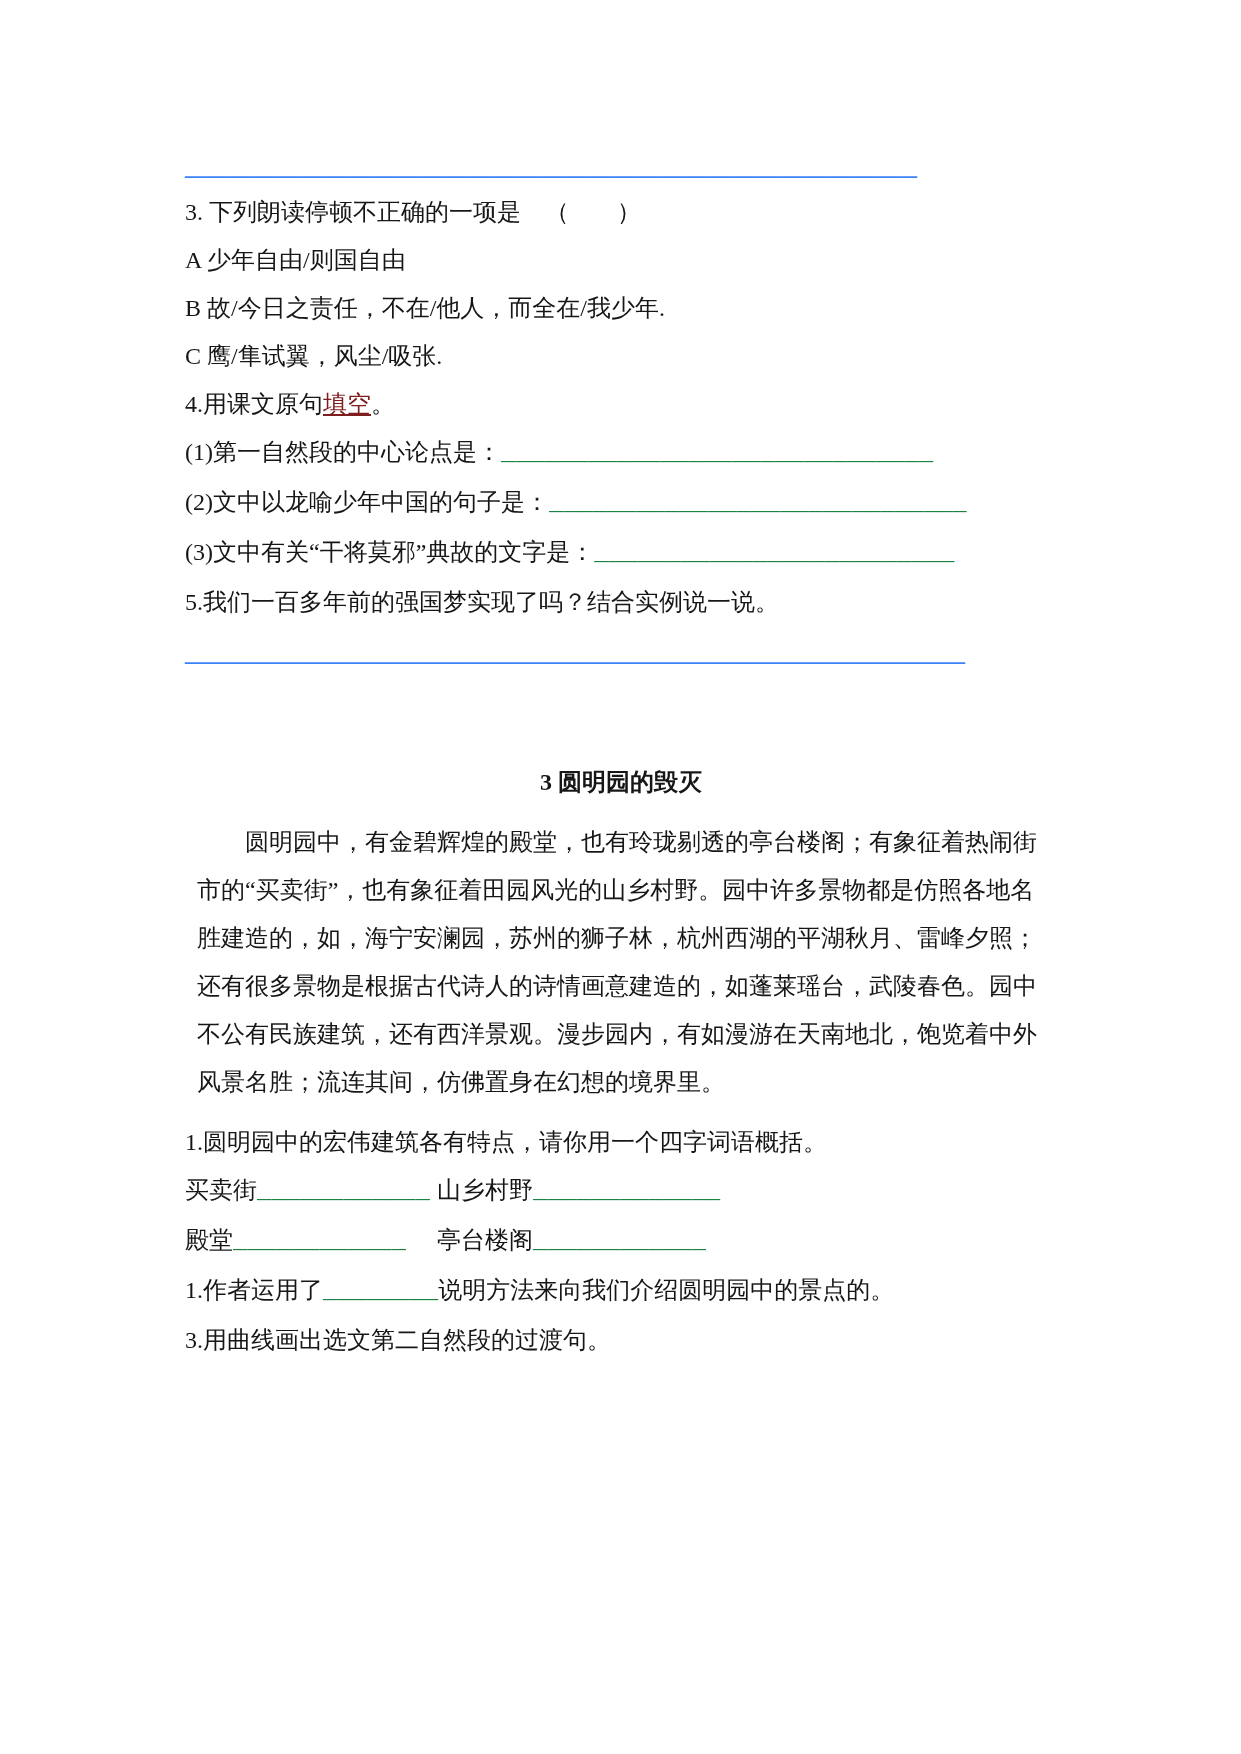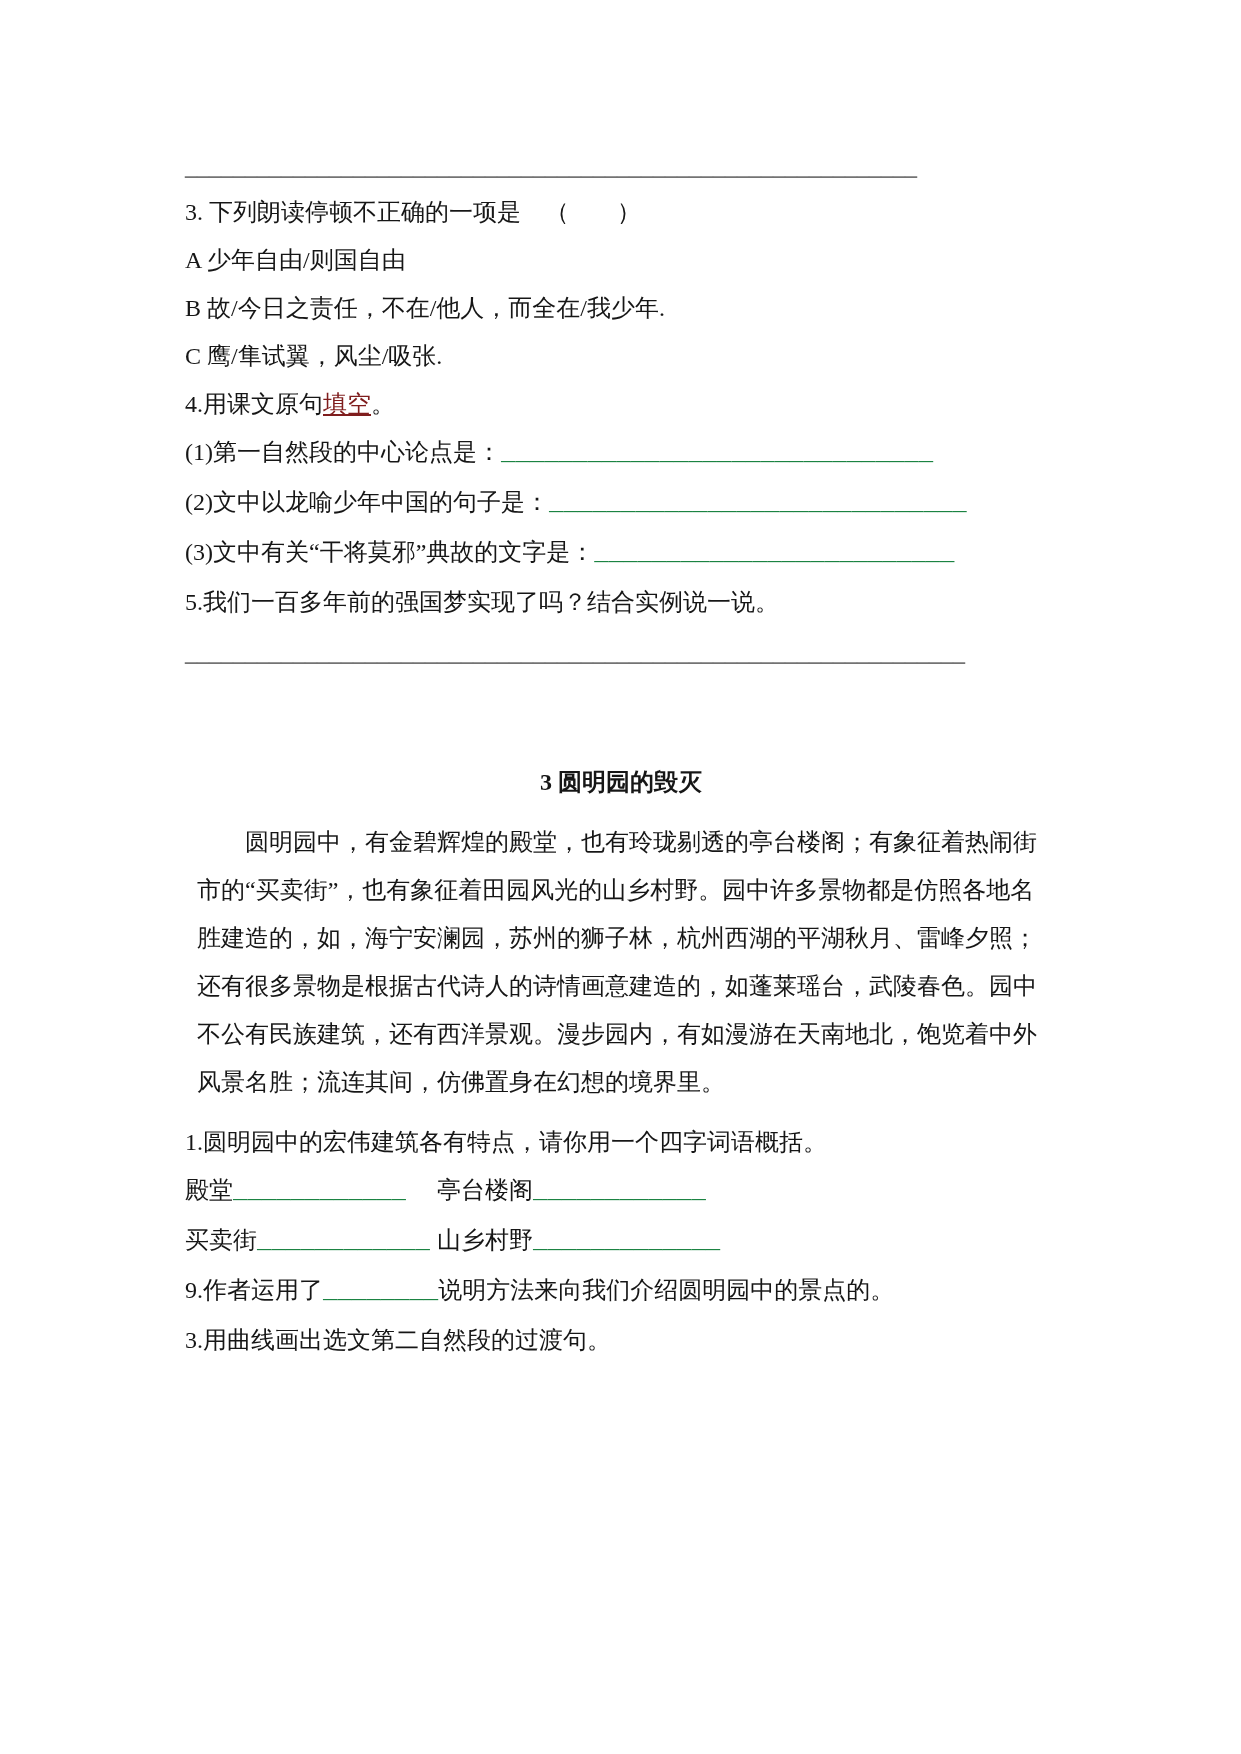--- a/index.html
+++ b/index.html
@@ -10,21 +10,21 @@
     width: 1241px;
     height: 1754px;
     padding: 140px 184px 0 185px;
     font-family: "Liberation Serif", "DejaVu Serif", serif;
     font-size: 24px;
     line-height: 48px;
     color: #161616;
     overflow: hidden;
   }
   .line { white-space: nowrap; }
-  .rule { color: #737373; font-family: "DejaVu Sans", sans-serif; }
+  .rule { color: #3b82f6; font-family: "DejaVu Sans", sans-serif; }
   .blank { color: #15803d; font-family: Liberation Mono, monospace; }
   .link { color: #7f1d1d; text-decoration: underline; cursor: pointer; }
   .passage-title { margin: 84px 0 4px 0; text-align: center; font-weight: bold; font-size: 24px; }
   .para { margin: 12px; text-indent: 2em; text-align: left; }
   .para2 { margin-top: 10px; }
   .blank-row .col1 { display: inline-block; min-width: 252px; }
 </style>
 </head>
 <body>
 
@@ -55,26 +55,26 @@
 
   <div class="line rule">_________________________________________________________________</div>
 
   <div class="passage-title">3 圆明园的毁灭</div>
 
   <p class="para">圆明园中，有金碧辉煌的殿堂，也有玲珑剔透的亭台楼阁；有象征着热闹街市的“买卖街”，也有象征着田园风光的山乡村野。园中许多景物都是仿照各地名胜建造的，如，海宁安澜园，苏州的狮子林，杭州西湖的平湖秋月、雷峰夕照；还有很多景物是根据古代诗人的诗情画意建造的，如蓬莱瑶台，武陵春色。园中不公有民族建筑，还有西洋景观。漫步园内，有如漫游在天南地北，饱览着中外风景名胜；流连其间，仿佛置身在幻想的境界里。</p>
 
   <div class="line">1.圆明园中的宏伟建筑各有特点，请你用一个四字词语概括。</div>
 
   <div class="line blank-row">
-    <span class="col1"><span>殿堂</span><span class="blank">____________</span></span><span><span>亭台楼阁</span><span class="blank">____________</span></span>
+    <span class="col1"><span>买卖街</span><span class="blank">____________</span></span><span><span>山乡村野</span><span class="blank">_____________</span></span>
   </div>
   <div class="line blank-row">
-    <span class="col1"><span>买卖街</span><span class="blank">____________</span></span><span><span>山乡村野</span><span class="blank">_____________</span></span>
+    <span class="col1"><span>殿堂</span><span class="blank">____________</span></span><span><span>亭台楼阁</span><span class="blank">____________</span></span>
   </div>
 
   <div class="line">
-    <span>9.作者运用了</span><span class="blank">________</span><span>说明方法来向我们介绍圆明园中的景点的。</span>
+    <span>1.作者运用了</span><span class="blank">________</span><span>说明方法来向我们介绍圆明园中的景点的。</span>
   </div>
 
   <div class="line">3.用曲线画出选文第二自然段的过渡句。</div>
 
 
 </div>
 
 </body></html>

